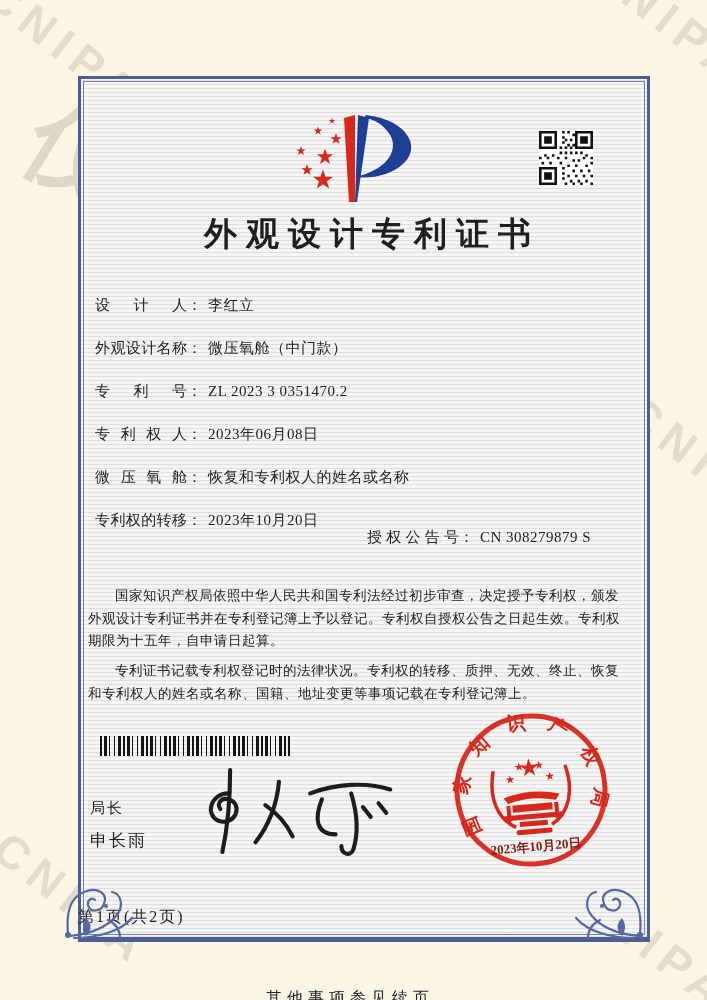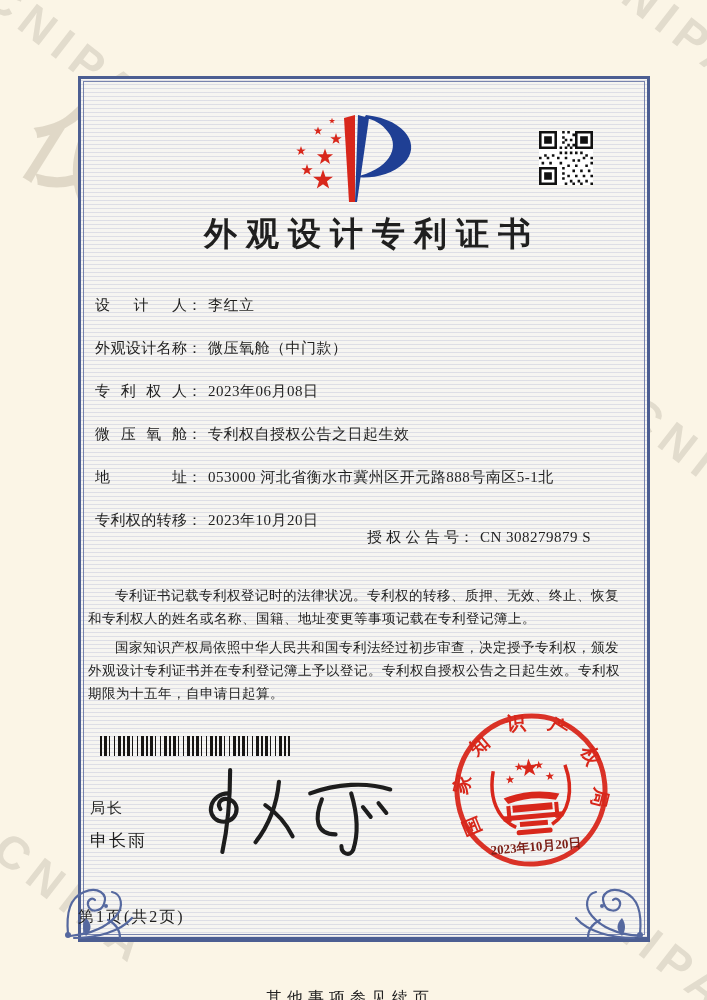--- a/index.html
+++ b/index.html
@@ -136,39 +136,39 @@
   <div class="abs title">外观设计专利证书</div>
 
   <div class="abs fields">
     <div class="f-row">
       <span class="f-label">设计人</span><span class="f-colon">：</span><span class="f-value">李红立</span>
     </div>
     <div class="f-row">
       <span class="f-label">外观设计名称</span><span class="f-colon">：</span><span class="f-value">微压氧舱（中门款）</span>
     </div>
     <div class="f-row">
+      <span class="f-label">专利号</span><span class="f-colon">：</span><span class="f-value">ZL 2023 3 0351470.2</span>
+    </div>
+    <div class="f-row">
       <span class="f-label">专利权人</span><span class="f-colon">：</span><span class="f-value">2023年06月08日</span>
     </div>
     <div class="f-row">
-      <span class="f-label">微压氧舱</span><span class="f-colon">：</span><span class="f-value">专利权自授权公告之日起生效</span>
-    </div>
-    <div class="f-row">
-      <span class="f-label">地址</span><span class="f-colon">：</span><span class="f-value">053000 河北省衡水市冀州区开元路888号南区5-1北</span>
+      <span class="f-label">微压氧舱</span><span class="f-colon">：</span><span class="f-value">恢复和专利权人的姓名或名称</span>
     </div>
     <div class="f-row">
       <span class="f-label">专利权的转移</span><span class="f-colon">：</span><span class="f-value">2023年10月20日</span>
       <span class="grant-no">
         <span class="f-label">授权公告号</span><span class="f-colon">：</span><span class="f-value">CN 308279879 S</span>
       </span>
     </div>
   </div>
 
   <div class="abs paras">
+    <p>国家知识产权局依照中华人民共和国专利法经过初步审查，决定授予专利权，颁发外观设计专利证书并在专利登记簿上予以登记。专利权自授权公告之日起生效。专利权期限为十五年，自申请日起算。</p>
     <p>专利证书记载专利权登记时的法律状况。专利权的转移、质押、无效、终止、恢复和专利权人的姓名或名称、国籍、地址变更等事项记载在专利登记簿上。</p>
-    <p>国家知识产权局依照中华人民共和国专利法经过初步审查，决定授予专利权，颁发外观设计专利证书并在专利登记簿上予以登记。专利权自授权公告之日起生效。专利权期限为十五年，自申请日起算。</p>
   </div>
 
   <div class="abs barcode"></div>
 
   <div class="abs officer-title">局长</div>
   <div class="abs officer-name">申长雨</div>
 
   <svg class="abs sig" width="205" height="95" viewBox="0 0 210 95">
     <g fill="none" stroke="#1d1d1d" stroke-width="4.2" stroke-linecap="round" stroke-linejoin="round">
       <path d="M34,30 C16,30 10,52 24,58 C42,64 50,40 34,36 C27,34 22,40 26,46"></path>

